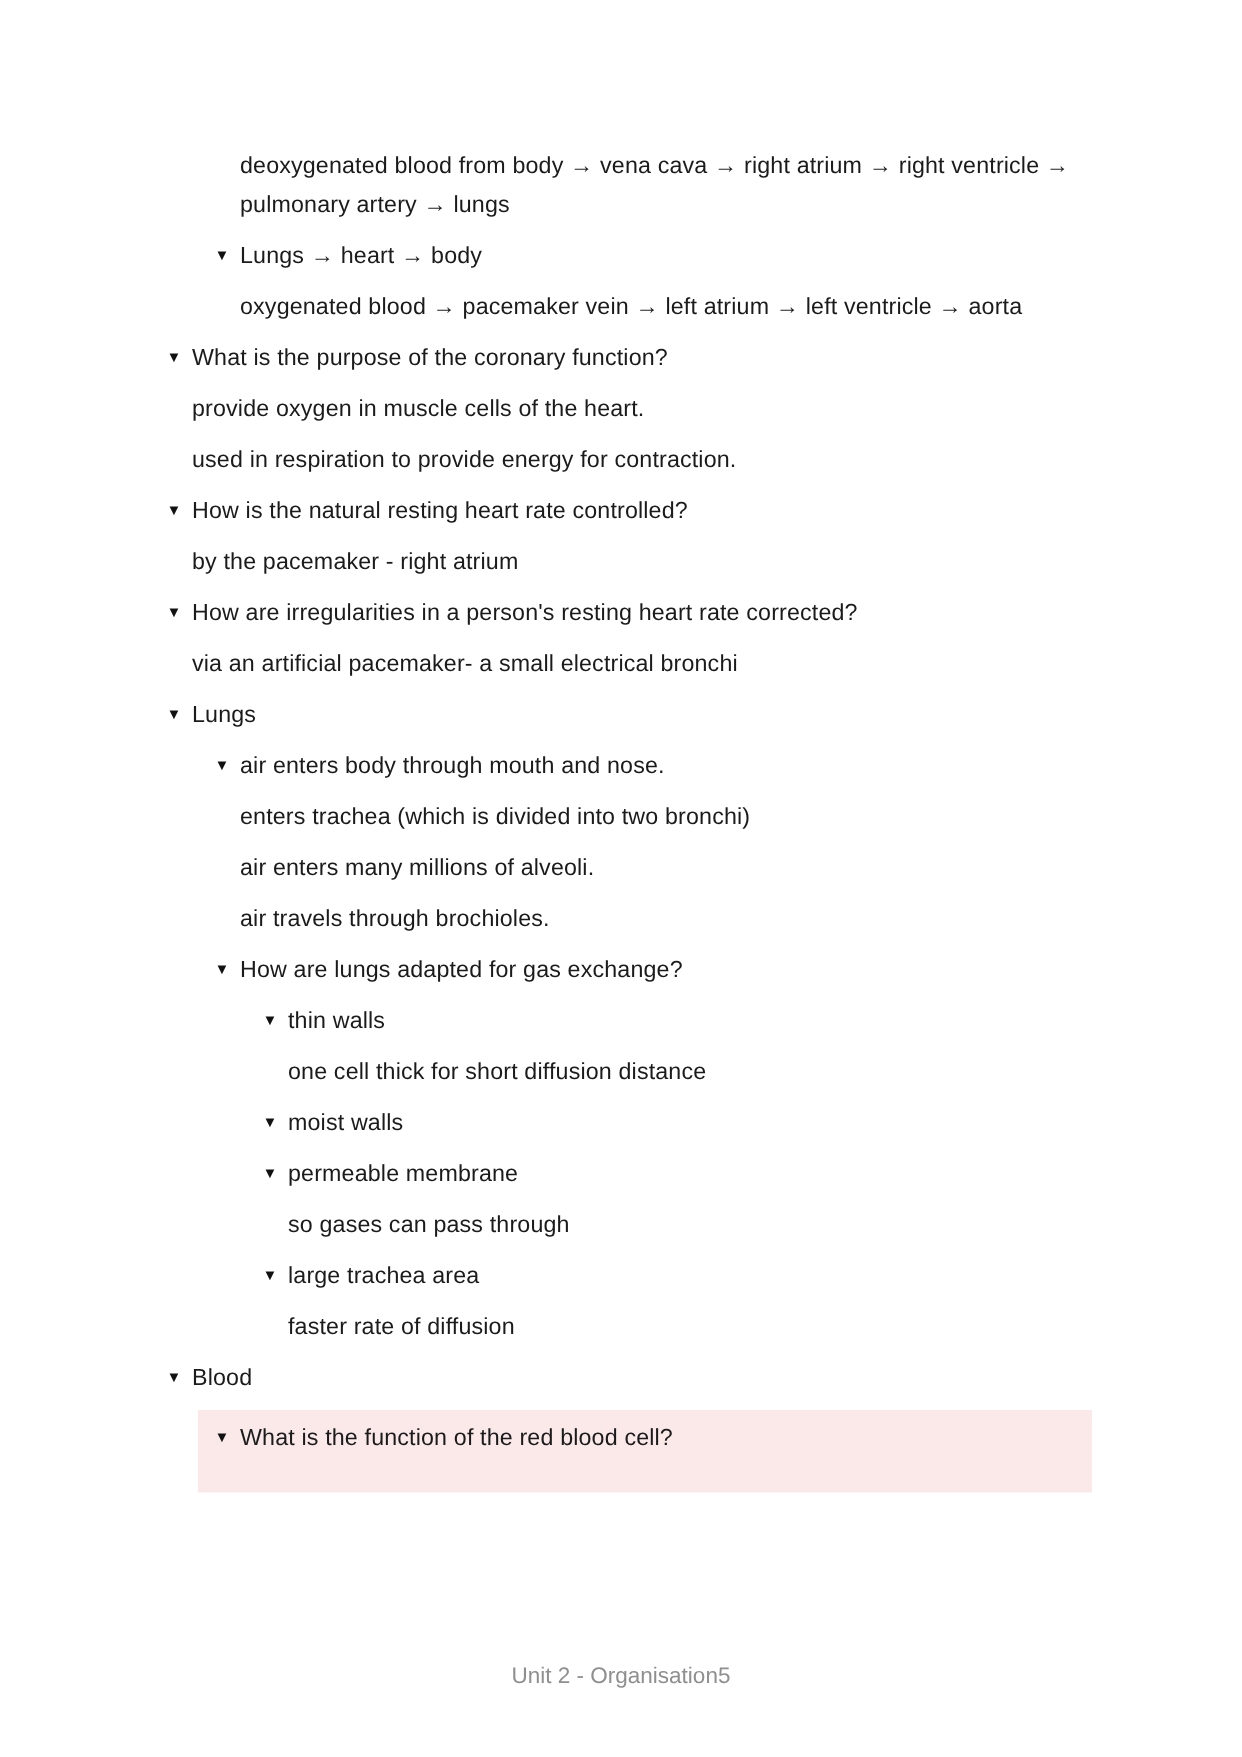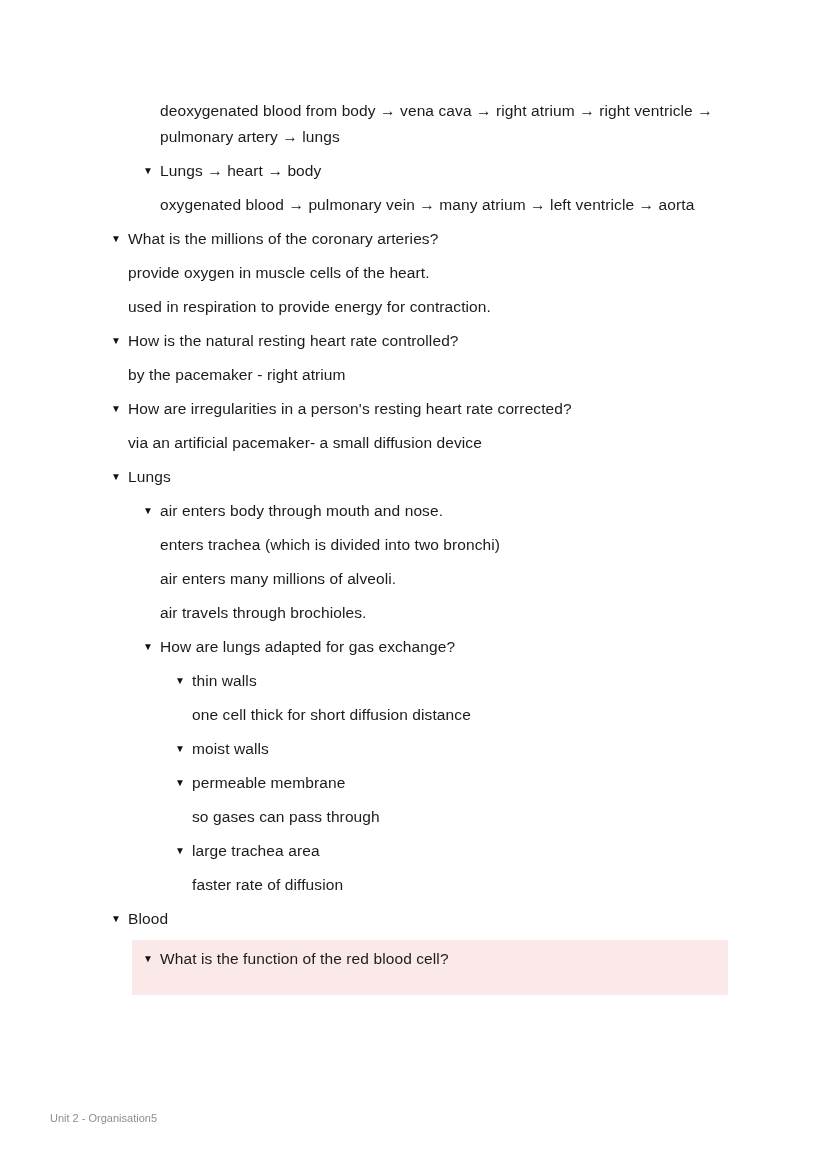--- a/index.html
+++ b/index.html
@@ -49,40 +49,40 @@
     background: var(--hl-color, #fbe9e9);
   }
   .row.highlight.level-2 { padding-left: 28px; }
   .row.highlight.level-2 .tri { left: 11px; top: 6px; }
   .footer {
     position: absolute;
     top: 1109px;
     left: 50px;
     right: 50px;
     display: flex;
-    justify-content: flex-start;
-    font-size: 11px;
+    justify-content: center;
+    font-size: 15px;
     line-height: 18px;
     color: var(--footer-color, #8f8f8f);
   }
 </style>
 </head>
 <body>
 
 <div class="content" id="outline">
     <div class="row level-2"><span>deoxygenated blood from body → vena cava → right atrium → right ventricle → pulmonary artery → lungs</span></div>
     <div class="row level-2"><span class="tri">▼</span><span>Lungs → heart → body</span></div>
-    <div class="row level-2"><span>oxygenated blood → pulmonary vein → many atrium → left ventricle → aorta</span></div>
-    <div class="row level-1"><span class="tri">▼</span><span>What is the millions of the coronary arteries?</span></div>
+    <div class="row level-2"><span>oxygenated blood → pacemaker vein → left atrium → left ventricle → aorta</span></div>
+    <div class="row level-1"><span class="tri">▼</span><span>What is the purpose of the coronary function?</span></div>
     <div class="row level-1"><span>provide oxygen in muscle cells of the heart.</span></div>
     <div class="row level-1"><span>used in respiration to provide energy for contraction.</span></div>
     <div class="row level-1"><span class="tri">▼</span><span>How is the natural resting heart rate controlled?</span></div>
     <div class="row level-1"><span>by the pacemaker - right atrium</span></div>
     <div class="row level-1"><span class="tri">▼</span><span>How are irregularities in a person's resting heart rate corrected?</span></div>
-    <div class="row level-1"><span>via an artificial pacemaker- a small diffusion device</span></div>
+    <div class="row level-1"><span>via an artificial pacemaker- a small electrical bronchi</span></div>
     <div class="row level-1"><span class="tri">▼</span><span>Lungs</span></div>
     <div class="row level-2"><span class="tri">▼</span></div>
     <div class="row level-2"><span>air enters body through mouth and nose.</span></div>
     <div class="row level-2"><span>enters trachea (which is divided into two bronchi)</span></div>
     <div class="row level-2"><span>air enters many millions of alveoli.</span></div>
     <div class="row level-2"><span>air travels through brochioles.</span></div>
     <div class="row level-2"><span class="tri">▼</span><span>How are lungs adapted for gas exchange?</span></div>
     <div class="row level-3"><span class="tri">▼</span><span>thin walls</span></div>
     <div class="row level-3"><span>one cell thick for short diffusion distance</span></div>
     <div class="row level-3"><span class="tri">▼</span><span>moist walls</span></div>

